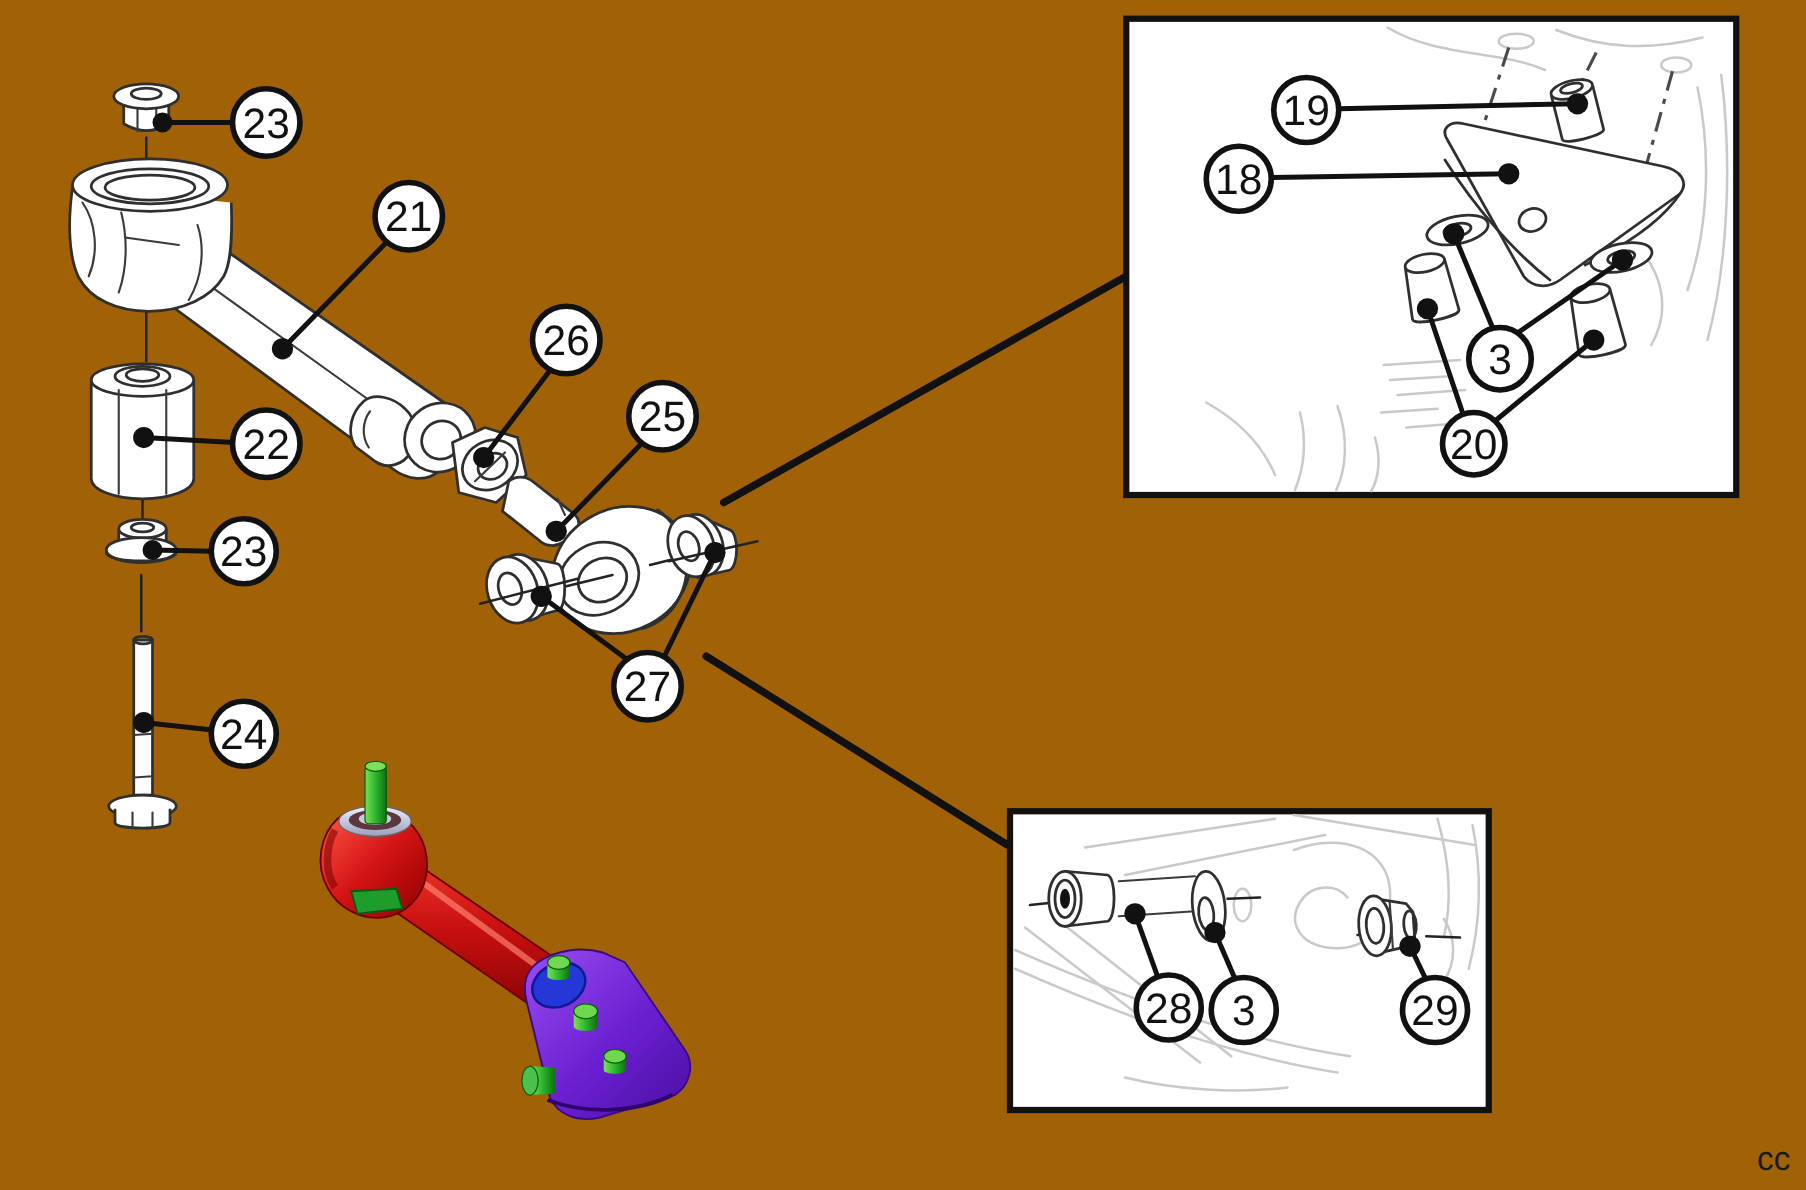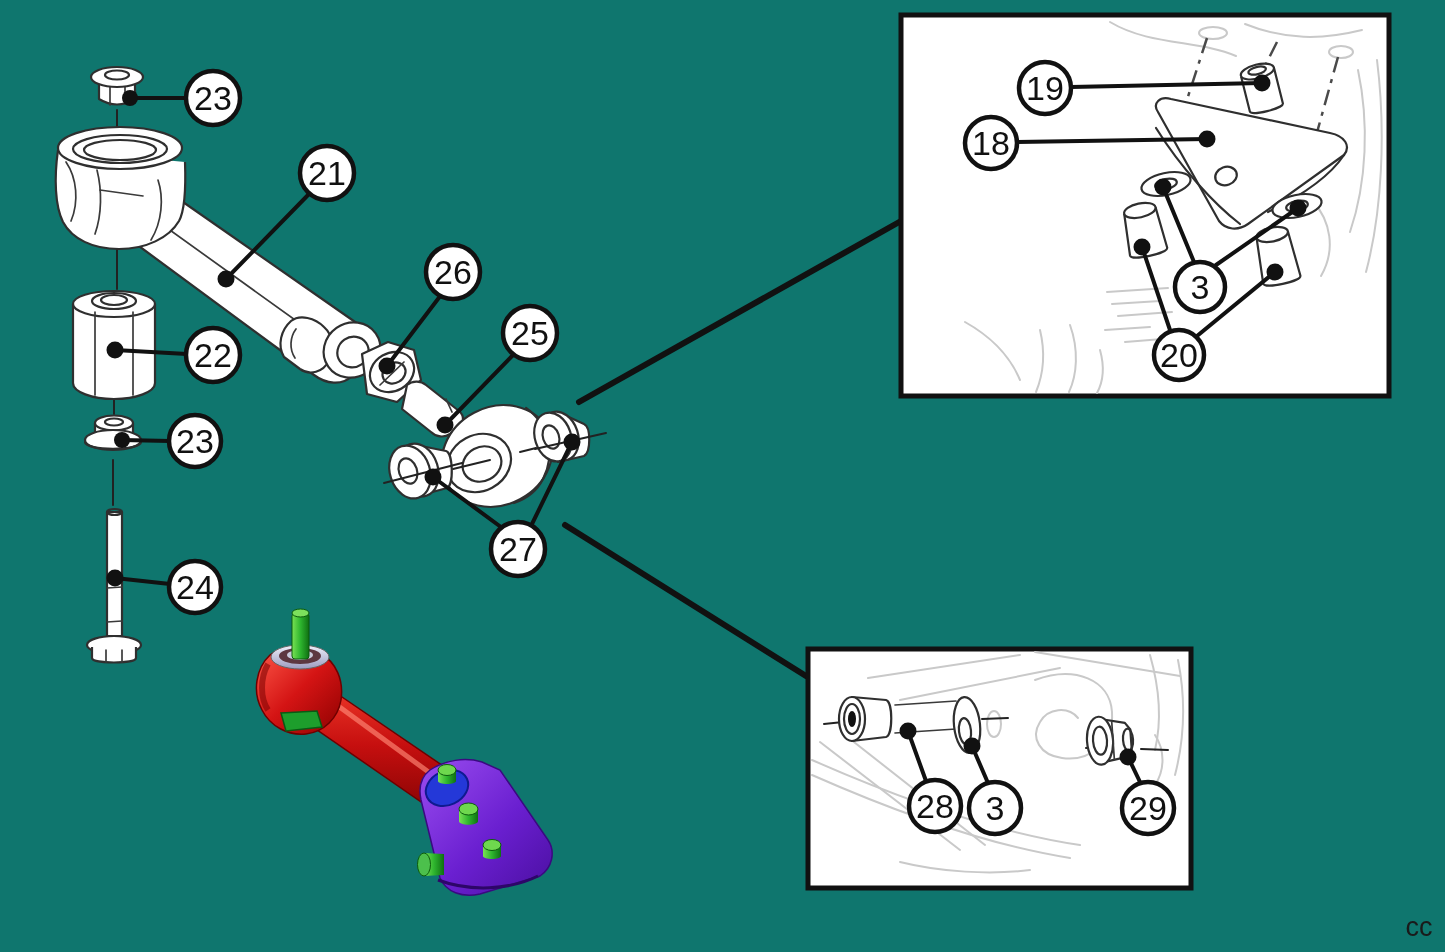--- a/index.html
+++ b/index.html
@@ -1,16 +1,16 @@
 <!DOCTYPE html>
 <html><head>
 <meta charset="utf-8">
 <style>
   html,body{margin:0;padding:0;background:#fff;}
-  .stage{position:relative;width:1445px;height:952px;background:#0f766e;overflow:hidden;
+  .stage{position:relative;width:1445px;height:952px;background:#a16207;overflow:hidden;
          font-family:"Liberation Sans", sans-serif;}
   svg{display:block}
   .ln   {fill:#ffffff;stroke:#2f2f2f;stroke-width:2.2;stroke-linejoin:round;}
   .lnn  {fill:none;stroke:#2f2f2f;stroke-width:2.2;stroke-linejoin:round;stroke-linecap:round;}
   .thin {fill:none;stroke:#3a3a3a;stroke-width:1.7;stroke-linecap:round;}
   .axis {fill:none;stroke:#222;stroke-width:2;stroke-linecap:round;}
   .leader{stroke:#111;stroke-width:4;stroke-linecap:round;fill:none;}
   .dot  {fill:#111;stroke:none;}
   .co-circle{fill:#fff;stroke:#111;stroke-width:4.5;}
   .co-text{font:400 34px "Liberation Sans", sans-serif;fill:#111;text-anchor:middle;}

